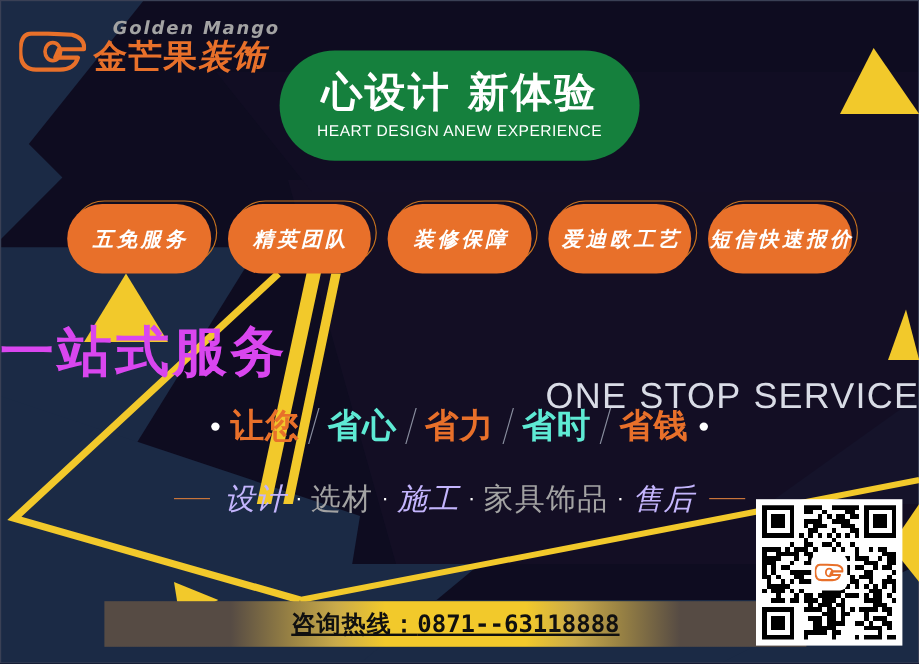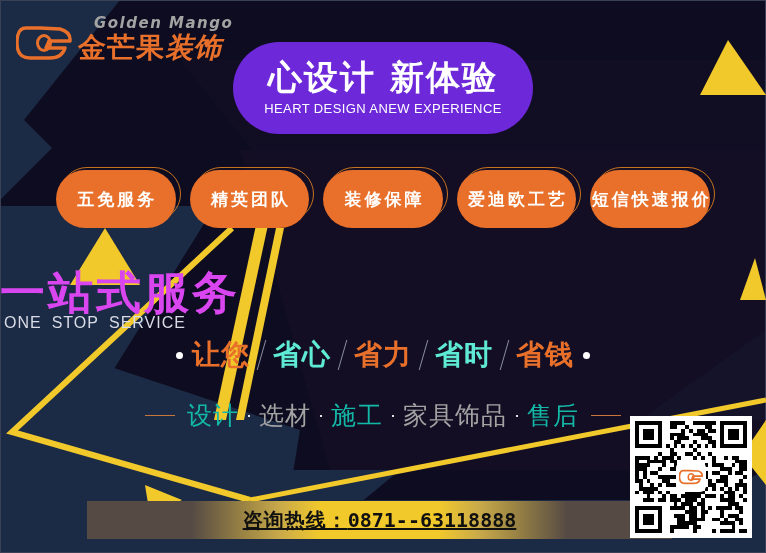--- a/index.html
+++ b/index.html
@@ -64,21 +64,21 @@
     letter-spacing: 0px;
   }
 
   
   .banner {
     position: absolute;
     left: 233px;
     top: 42px;
     width: 300px;
     height: 92px;
-    background: #6d28d9;
+    background: #15803d;
     border-radius: 46px;
     display: flex;
     flex-direction: column;
     align-items: center;
     justify-content: center;
   }
   .banner-cn {
     font-size: 34px;
     font-weight: bold;
     color: #ffffff;
@@ -103,20 +103,21 @@
     top: 170px;
     width: 654px;
     height: 58px;
     display: flex;
     gap: 14px;
   }
   .pill {
     position: relative;
     flex: 1 1 0;
     height: 47px;
+    font-style: italic;
   }
   .pill .ring {
     position: absolute;
     left: 4px; top: -3px;
     right: -5px; bottom: -4px;
     border: 1px solid #c8731f;
     border-radius: 33px;
     box-sizing: border-box;
   }
   .pill .body {
@@ -146,24 +147,24 @@
     left: 0; right: 0;
     top: 263px;
     text-align: left;
     font-size: 45px;
     font-weight: bold;
     color: #d946ef;
     letter-spacing: 3px;
   }
   .onestop-en {
     position: absolute;
-    left: 4px; right: 0;
+    left: 16px; right: 0;
     top: 314px;
-    text-align: left;
-    font-size: 16px;
+    text-align: right;
+    font-size: 30px;
     color: #d9dce6;
     letter-spacing: 1px;
   }
   .onestop-en .gap { display: inline-block; width: 10px; }
 
   
   .benefits {
     position: absolute;
     left: 0; right: 0;
     top: 336px;
@@ -212,21 +213,21 @@
     height: 1px;
     background: #c8743a;
     margin: 0 12px;
     flex: 0 0 auto;
   }
   .services .word {
     font-size: 25px;
     letter-spacing: 1px;
     white-space: nowrap;
   }
-  .services .word.orange { color: #14b8a6; }
+  .services .word.orange { color: #c4b5fd; font-style: italic; }
   .services .word.white  { color: #a3a3a3; }
   .services .sep {
     font-size: 18px;
     color: #ffffff;
     margin: 0 7px;
     flex: 0 0 auto;
   }
 
   
   .hotline-bar {

